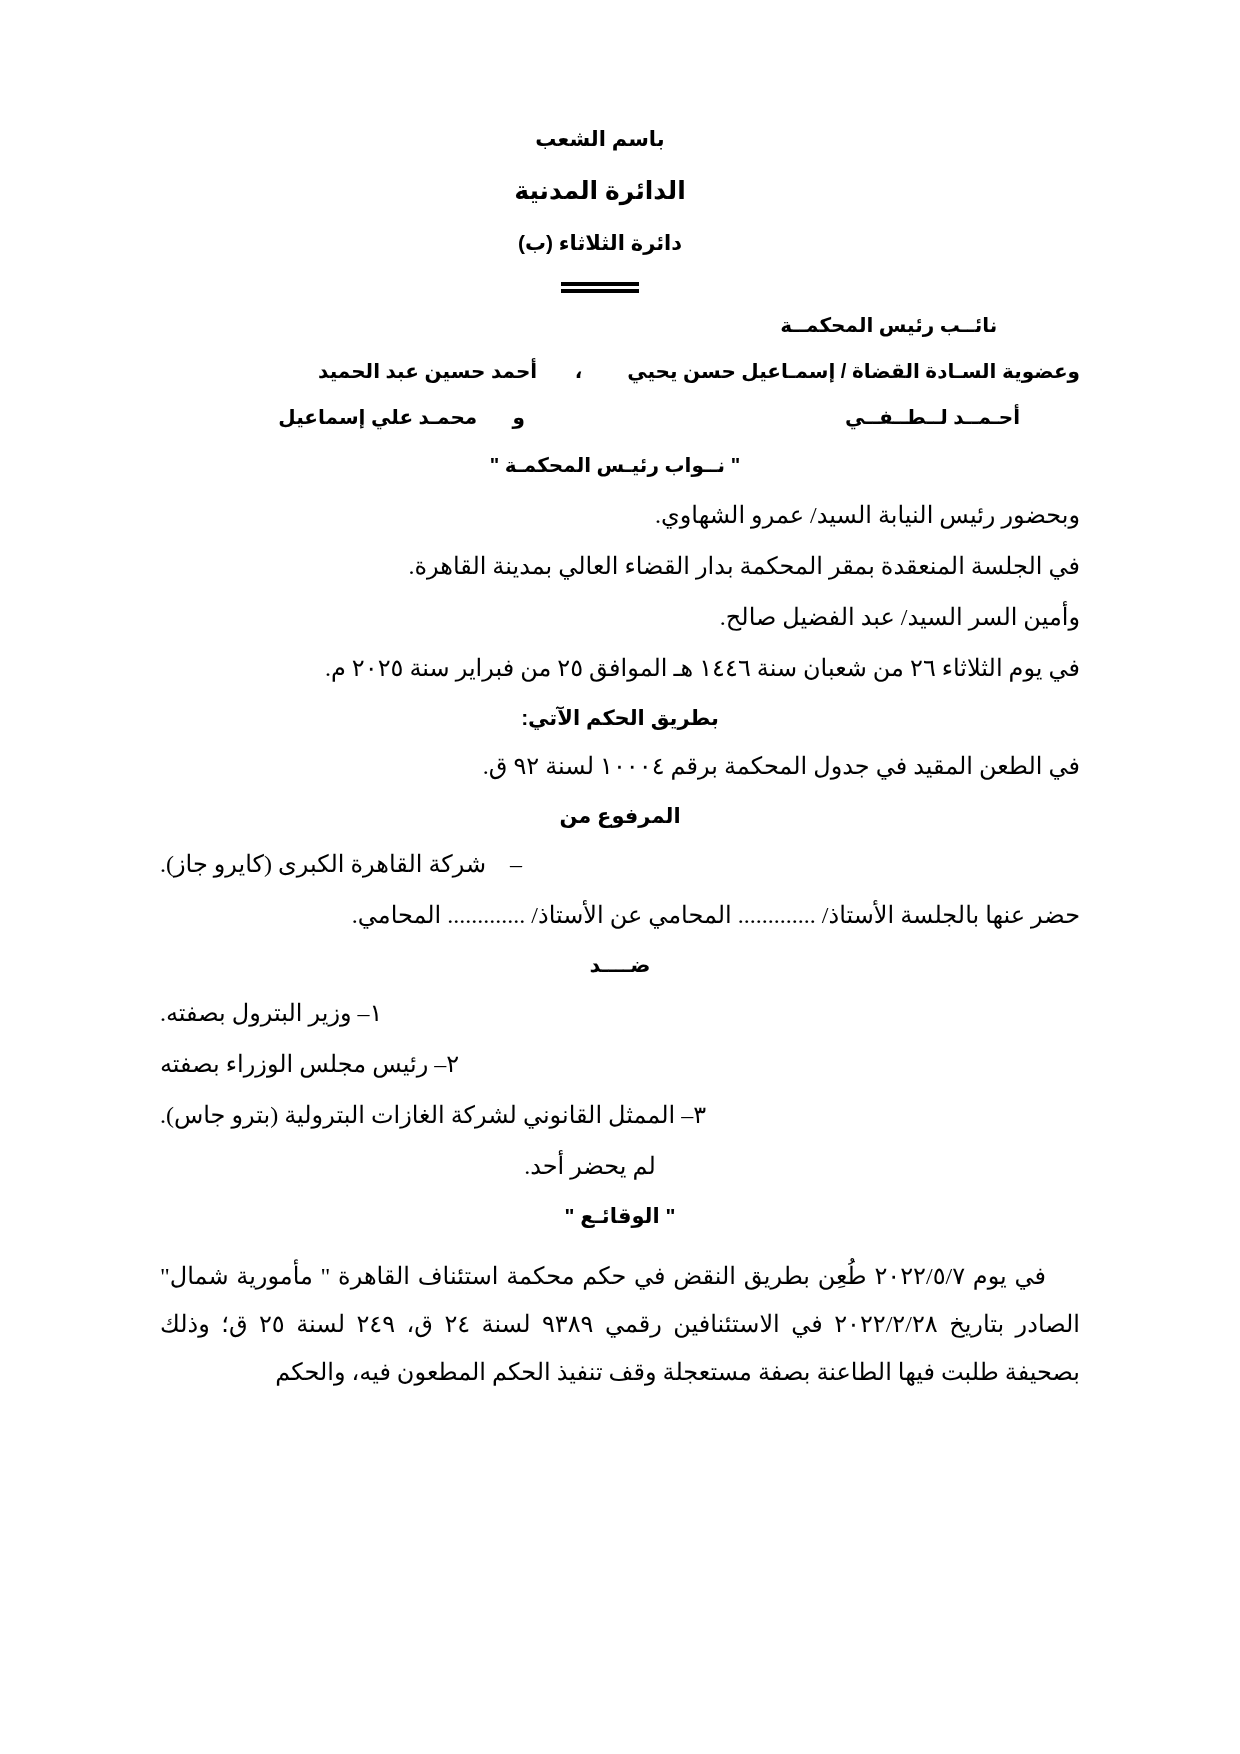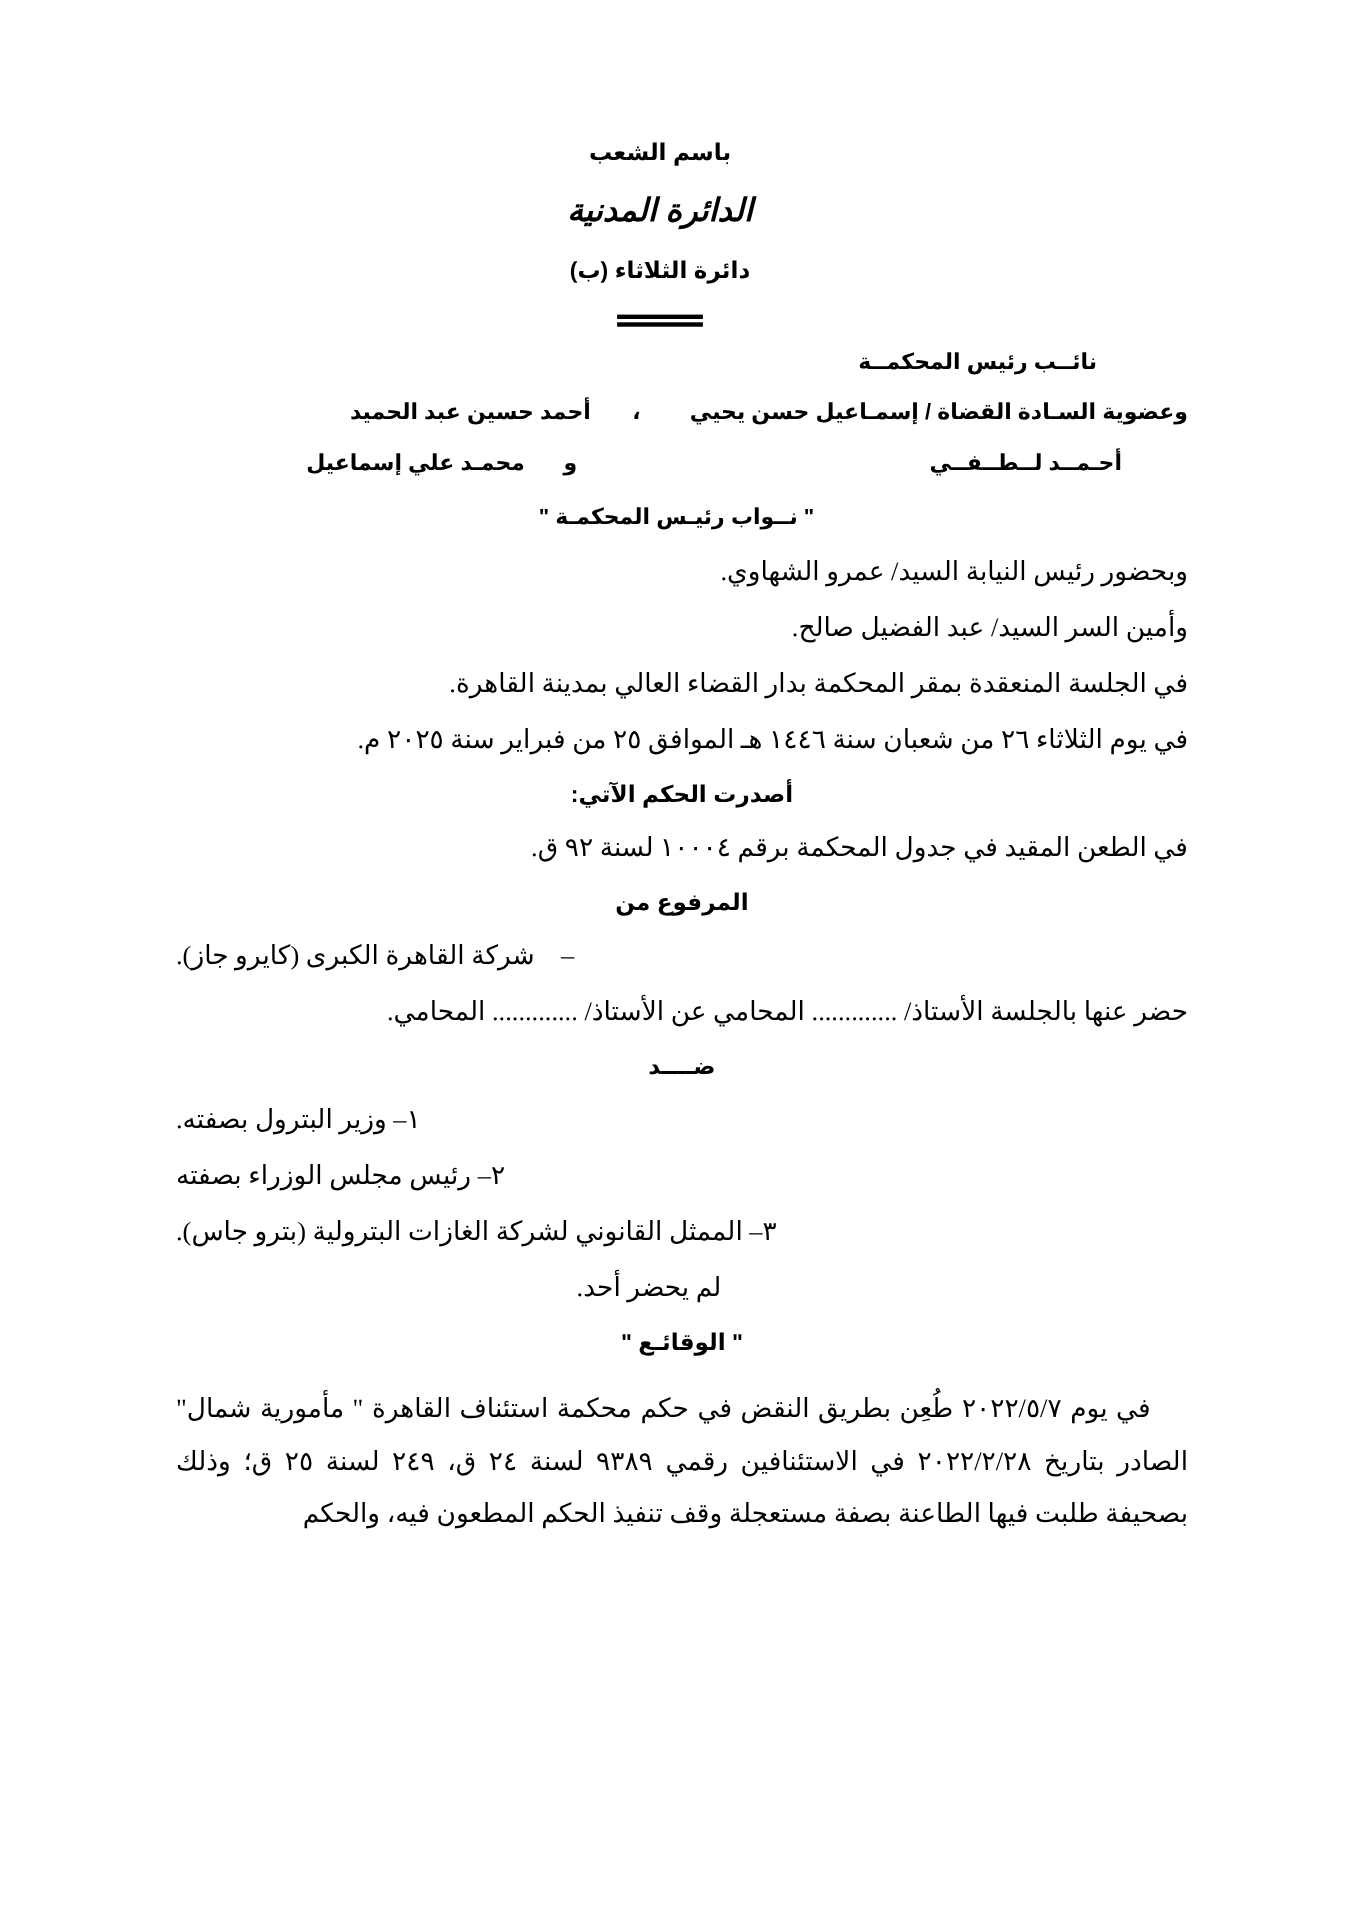--- a/index.html
+++ b/index.html
@@ -29,21 +29,21 @@
   .title-line {
     font-family: "Liberation Sans", "DejaVu Sans", sans-serif;
     font-weight: bold;
     font-size: 21px;
     letter-spacing: 0.5px;
     line-height: 1.0;
     margin: 0 0 29px 0;
     padding-right: 40px;
   }
   .title-line.t2 { font-size: 22px; letter-spacing: 3.5px; }
-  .title-line.t3 { font-size: 29px; font-style: italic; }
+  .title-line.t3 { font-size: 25px; }
   .title-line.t4 { font-size: 21px; }
 
   
   .divider {
     width: 78px;
     margin: 12px auto 22px auto;
     padding-right: 40px;
     box-sizing: content-box;
   }
   .divider .bar {
@@ -164,25 +164,25 @@
 
   <div class="bench-row">
     <div class="bench-main indent">أحـمــد لــطــفــي</div>
     <div class="bench-sep">و</div>
     <div class="bench-side">محمـد علي إسماعيل</div>
   </div>
 
   <div class="bench-quote">" نــواب رئيـس المحكمـة "</div>
 
   <div class="body-line">وبحضور رئيس النيابة السيد/ عمرو الشهاوي.</div>
+  <div class="body-line">في الجلسة المنعقدة بمقر المحكمة بدار القضاء العالي بمدينة القاهرة.</div>
   <div class="body-line">وأمين السر السيد/ عبد الفضيل صالح.</div>
-  <div class="body-line">في الجلسة المنعقدة بمقر المحكمة بدار القضاء العالي بمدينة القاهرة.</div>
   <div class="body-line">في يوم الثلاثاء ٢٦ من شعبان سنة ١٤٤٦ هـ الموافق ٢٥ من فبراير سنة ٢٠٢٥ م.</div>
 
-  <div class="bold-head">أصدرت الحكم الآتي:</div>
+  <div class="bold-head">بطريق الحكم الآتي:</div>
 
   <div class="body-line">في الطعن المقيد في جدول المحكمة برقم ١٠٠٠٤ لسنة ٩٢ ق.</div>
 
   <div class="bold-head">المرفوع من</div>
 
   <div class="list-line dash">
     <span>–</span>
     &nbsp;&nbsp;
     <span>شركة القاهرة الكبرى (كايرو جاز).</span>
   </div>

